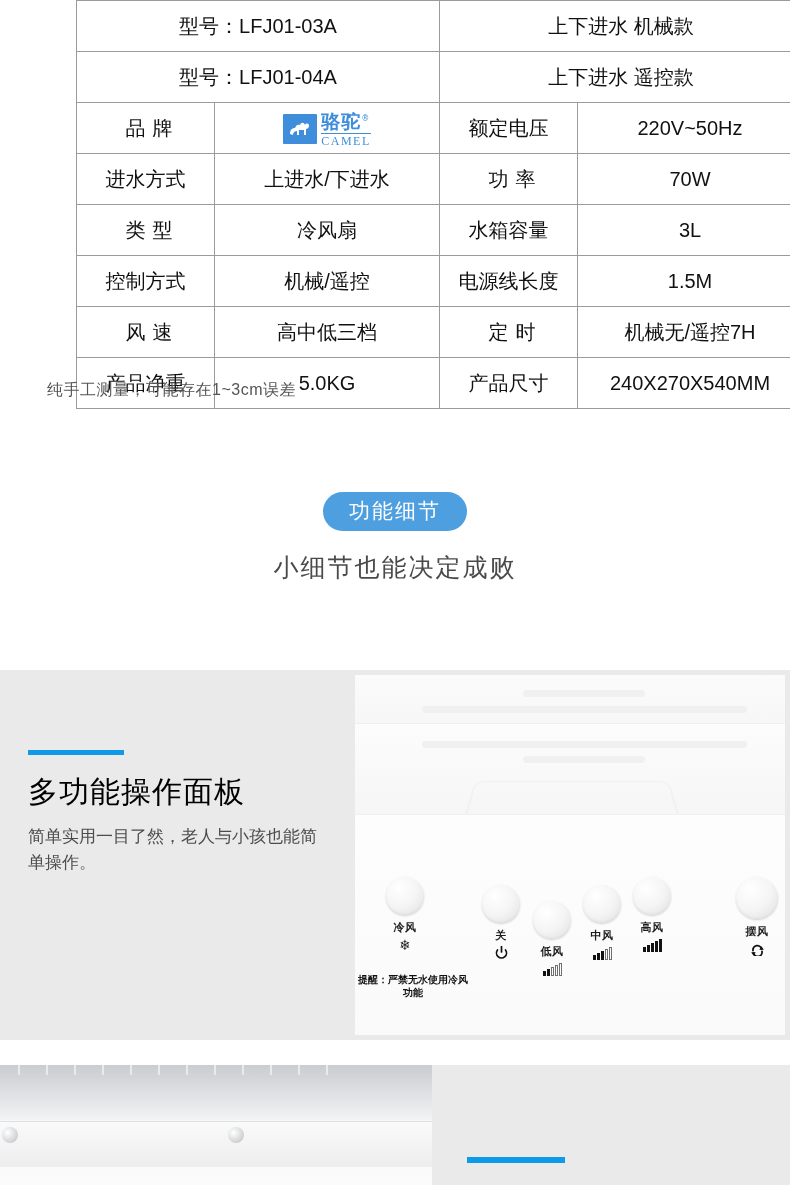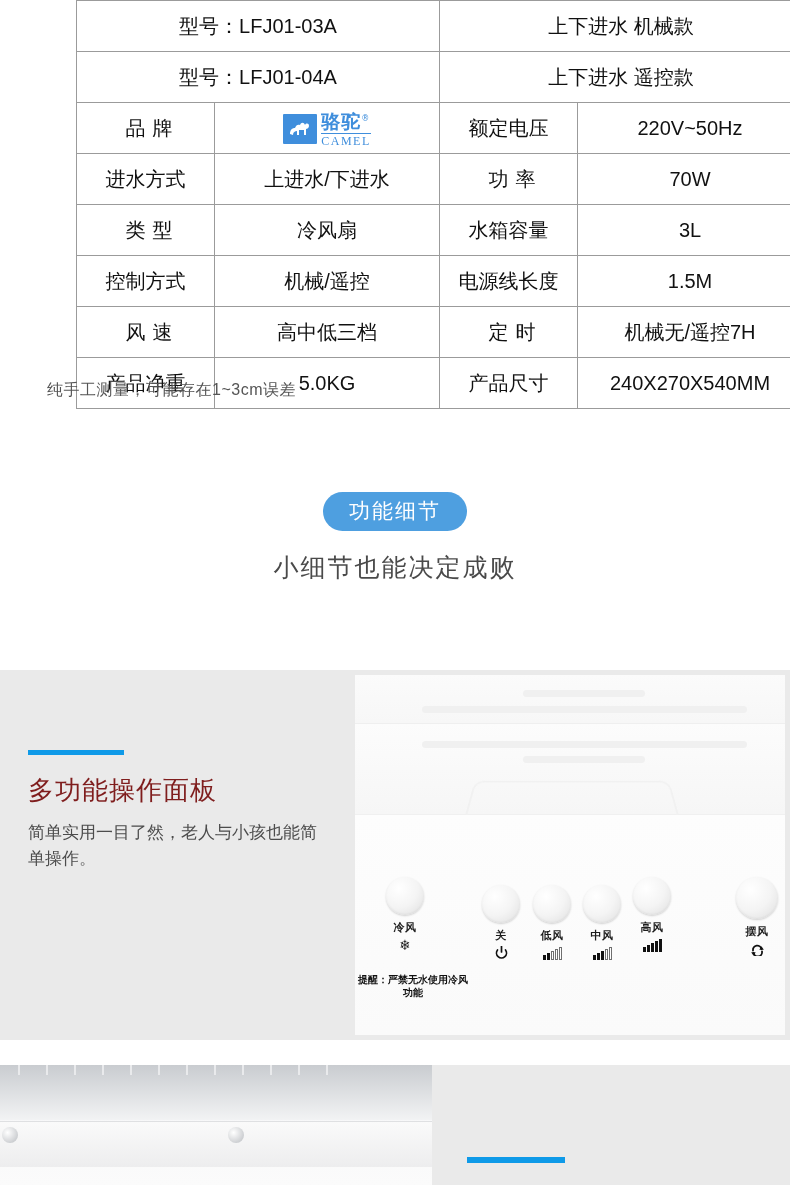--- a/index.html
+++ b/index.html
@@ -163,22 +163,22 @@
     top: 80px;
     width: 300px;
   }
   .accent-rule {
     width: 96px;
     height: 5px;
     background: #0f9ae8;
   }
   .band-title {
     margin-top: 22px;
-    font-size: 26px;
-    color: #7f1d1d;
+    font-size: 30px;
+    color: #000000;
     letter-spacing: 1px;
     line-height: 1;
     font-family: "DejaVu Sans", sans-serif;
   }
   .band-desc {
     margin-top: 18px;
     font-size: 17px;
     color: #4c4c4c;
     line-height: 1.55;
     font-family: Liberation Mono, monospace;
@@ -490,21 +490,21 @@
         <div class="knob"></div>
         <div class="knob-label">关</div>
         <div class="knob-icon">
           <svg width="13" height="14" viewBox="0 0 13 14" aria-hidden="true">
             <path d="M2.5 4 A5 5 0 1 0 10.5 4" stroke="#111" stroke-width="1.7" fill="none" stroke-linecap="round"></path>
             <line x1="6.5" y1="0.5" x2="6.5" y2="6" stroke="#111" stroke-width="1.7" stroke-linecap="round"></line>
           </svg>
         </div>
       </div>
 
-      <div class="knob-group" style="left:173px; top:8px; width:48px;">
+      <div class="knob-group" style="left:173px; top:24px; width:48px;">
         <div class="knob"></div>
         <div class="knob-label">低风</div>
         <div class="knob-icon">
           <span class="bars">
             <i style="height:5px"></i>
               <i style="height:7px"></i>
             <i class="off" style="height:9px"></i>
               <i class="off" style="height:11px"></i>
               <i class="off" style="height:13px"></i>
           </span>

